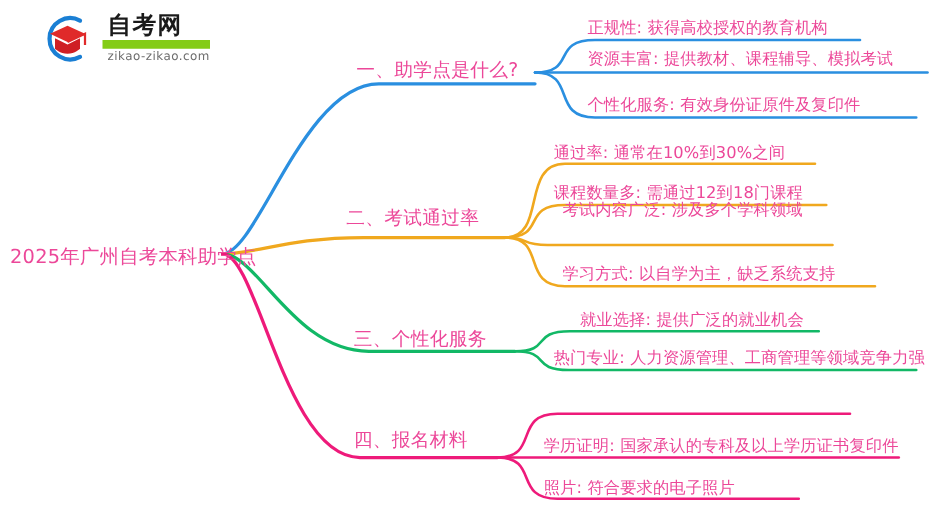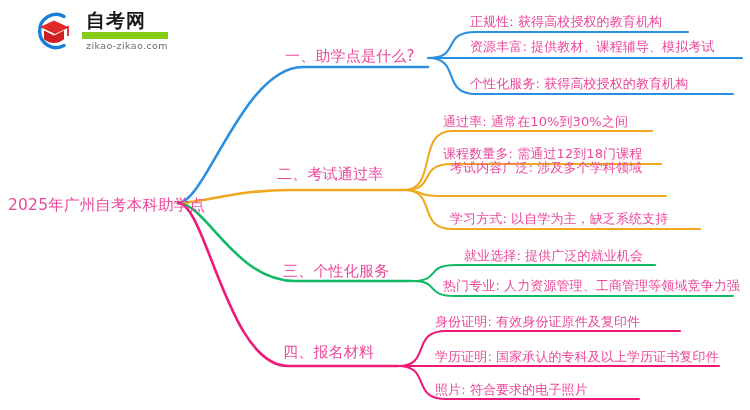--- a/index.html
+++ b/index.html
@@ -66,30 +66,29 @@
         <path d="M398,366 C412,366 410,366 426,366 L719,366" stroke="#ee1a7a" stroke-width="2.1" fill="none" stroke-linecap="round"></path>
         <path d="M398,366 C432,366 410,399 446,399 L639,399" stroke="#ee1a7a" stroke-width="2.1" fill="none" stroke-linecap="round"></path>
       </g>
   </svg>
 
   <div class="node root" style="left:8px;top:195px;">2025年广州自考本科助学点</div>
 
   <div class="node lvl2" style="left:285px;top:47px;">一、助学点是什么?</div>
   <div class="node leaf" style="left:470px;top:13px;">正规性: 获得高校授权的教育机构</div>
   <div class="node leaf" style="left:470px;top:38px;">资源丰富: 提供教材、课程辅导、模拟考试</div>
-  <div class="node leaf" style="left:470px;top:75px;">个性化服务: 获得高校授权的教育机构</div>
+  <div class="node leaf" style="left:470px;top:75px;">个性化服务: 有效身份证原件及复印件</div>
 
   <div class="node lvl2" style="left:277px;top:165px;">二、考试通过率</div>
   <div class="node leaf" style="left:443px;top:113px;">通过率: 通常在10%到30%之间</div>
   <div class="node leaf" style="left:443px;top:145px;">课程数量多: 需通过12到18门课程</div>
   <div class="node leaf" style="left:450px;top:159px;">考试内容广泛: 涉及多个学科领域</div>
   <div class="node leaf" style="left:450px;top:210px;">学习方式: 以自学为主，缺乏系统支持</div>
 
   <div class="node lvl2" style="left:283px;top:262px;">三、个性化服务</div>
   <div class="node leaf" style="left:464px;top:247px;text-align:center;">就业选择: 提供广泛的就业机会</div>
   <div class="node leaf" style="left:443px;top:277px;">热门专业: 人力资源管理、工商管理等领域竞争力强</div>
 
   <div class="node lvl2" style="left:283px;top:343px;">四、报名材料</div>
-  <div class="node leaf" style="left:435px;top:313px;">身份证明: 有效身份证原件及复印件</div>
   <div class="node leaf" style="left:435px;top:348px;">学历证明: 国家承认的专科及以上学历证书复印件</div>
   <div class="node leaf" style="left:435px;top:381px;">照片: 符合要求的电子照片</div>
 
 </div>
 
 </body></html>

